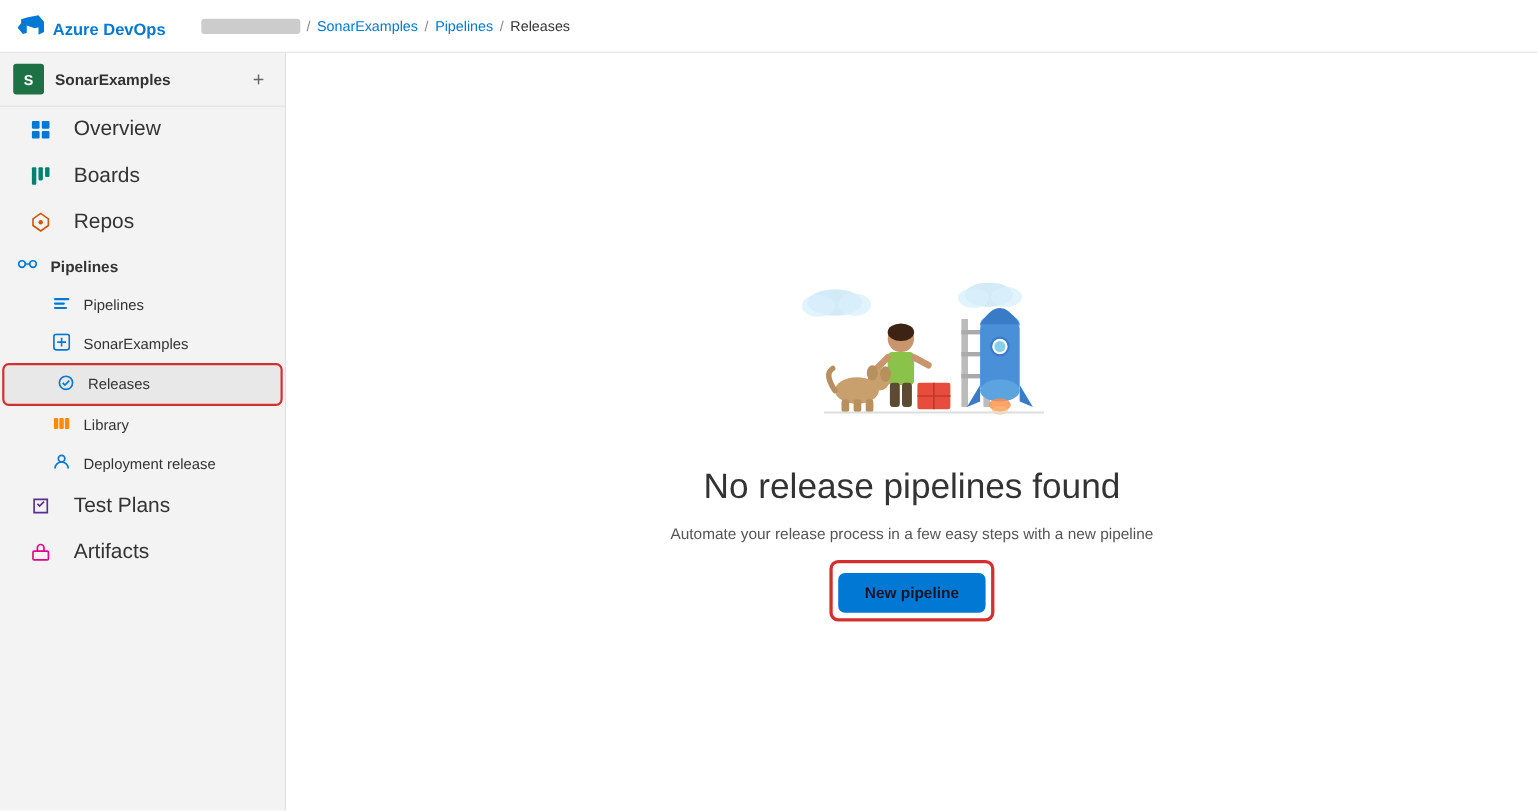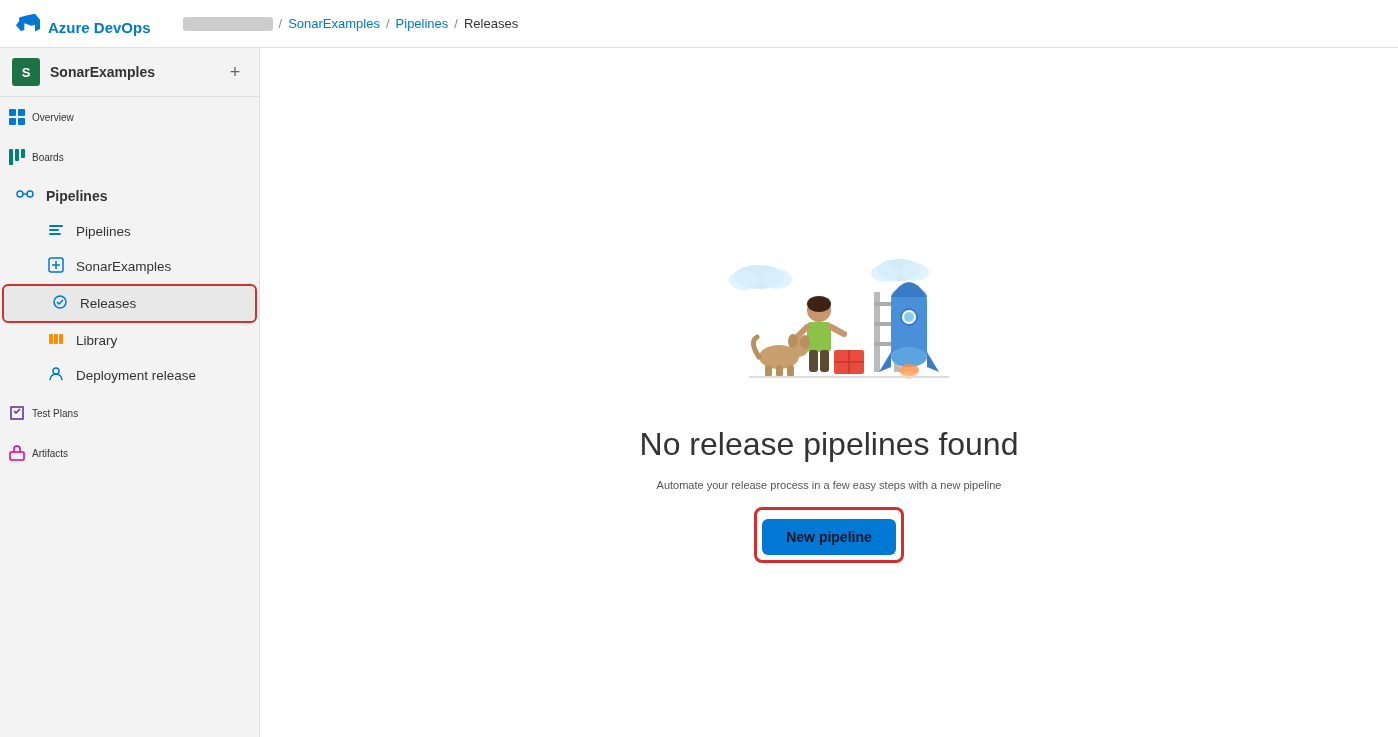--- a/index.html
+++ b/index.html
@@ -95,23 +95,23 @@
       align-items: center;
       justify-content: center;
       color: #666;
       cursor: pointer;
       font-size: 18px;
     }
 
     .sidebar-nav-item {
       display: flex;
       align-items: center;
-      padding: 10px 7px;
-      gap: 5px;
-      font-size: 10px;
+      padding: 10px 27px;
+      gap: 20px;
+      font-size: 19px;
       color: #333;
       cursor: pointer;
       position: relative;
     }
     .sidebar-nav-item .icon {
       width: 20px;
       height: 20px;
       display: flex;
       align-items: center;
       justify-content: center;
@@ -171,21 +171,21 @@
       margin-bottom: 8px;
     }
 
     .empty-state-title {
       font-size: 32px;
       font-weight: 400;
       color: #333;
       text-align: center;
     }
     .empty-state-desc {
-      font-size: 11px;
+      font-size: 14px;
       color: #555;
       text-align: center;
     }
     .new-pipeline-btn {
       background: #0078d4;
       color: #0f172a;
       border: none;
       padding: 10px 24px;
       font-size: 14px;
       font-weight: 600;
@@ -245,20 +245,29 @@
       <span class="icon icon-teal">
         <svg width="18" height="18" viewBox="0 0 18 18" fill="none">
           <rect x="1" y="1" width="4" height="16" rx="1" fill="#008272"></rect>
           <rect x="7" y="1" width="4" height="12" rx="1" fill="#008272"></rect>
           <rect x="13" y="1" width="4" height="9" rx="1" fill="#008272"></rect>
         </svg>
       </span>
       <span>Boards</span>
     </div>
 
+    <div class="sidebar-nav-item">
+      <span class="icon icon-orange">
+        <svg width="18" height="18" viewBox="0 0 18 18" fill="none">
+          <path d="M9 1L2 6v6l7 5 7-5V6L9 1z" stroke="#d35400" stroke-width="1.5" fill="none"></path>
+          <circle cx="9" cy="9" r="2" fill="#d35400"></circle>
+        </svg>
+      </span>
+      <span>Repos</span>
+    </div>
 
     <div class="sidebar-section-header">
       <span class="icon icon-blue">
         <svg width="18" height="18" viewBox="0 0 18 18" fill="none">
           <circle cx="4" cy="9" r="3" fill="none" stroke="#0078d4" stroke-width="1.5"></circle>
           <line x1="7" y1="9" x2="11" y2="9" stroke="#0078d4" stroke-width="1.5"></line>
           <circle cx="14" cy="9" r="3" fill="none" stroke="#0078d4" stroke-width="1.5"></circle>
         </svg>
       </span>
       <span>Pipelines</span>

